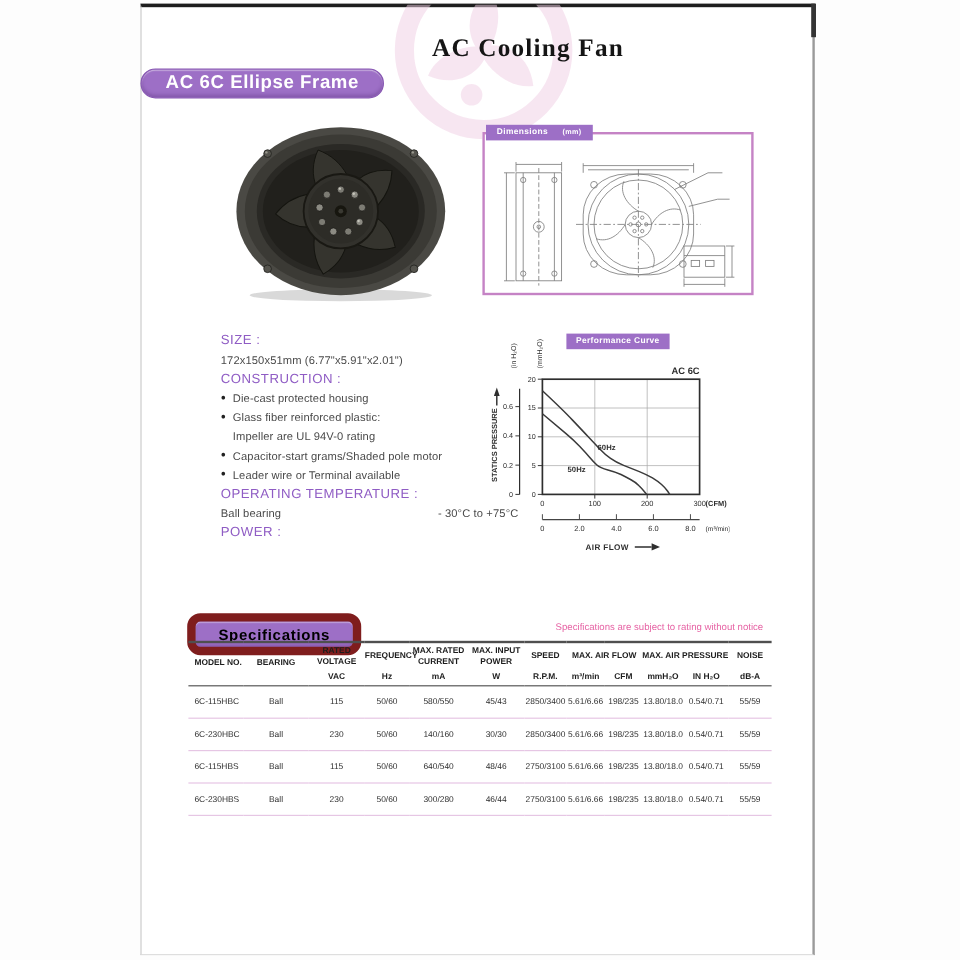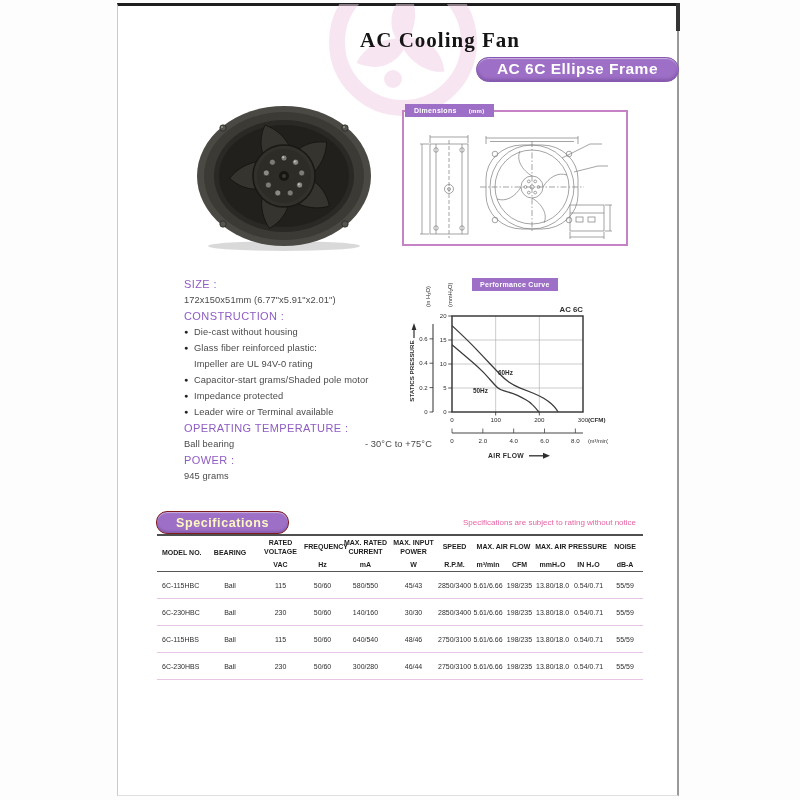--- a/index.html
+++ b/index.html
@@ -10,21 +10,21 @@
   .page{position:absolute;left:117px;top:3px;width:562px;height:793px;background:#fff;
         border-top:3px solid #1e1e1e;border-left:1px solid #cbcbcb;border-right:2px solid #9a9a9a;
         border-bottom:1px solid #dedede;box-sizing:border-box;}
   .corner-mark{position:absolute;left:676px;top:3px;width:4px;height:28px;background:#343434;}
 
   .watermark{position:absolute;left:298px;top:4px;width:210px;height:150px;opacity:.5;}
 
   .title{position:absolute;left:117px;top:28px;width:646px;text-align:center;
          font-family:"Liberation Serif",serif;font-weight:bold;font-size:21px;
          letter-spacing:1px;color:#151515;}
-  .badge-wrap{position:absolute;left:117px;top:57px;width:562px;text-align:right;}
+  .badge-wrap{position:absolute;left:117px;top:57px;width:562px;text-align:left;}
   .badge{display:inline-block;background:var(--accent);color:#fff;font-weight:bold;font-size:15.5px;
          letter-spacing:.5px;padding:2px 20px 3px;border-radius:14px;border:1px solid #8757b2;
          box-shadow:inset 0 -2px 3px rgba(60,20,90,.25), inset 0 1px 1px rgba(255,255,255,.5);}
 
   .fan-photo{position:absolute;left:193px;top:103px;width:182px;height:150px;}
 
   .dims-box{position:absolute;left:402px;top:110px;width:226px;height:136px;
             border:2px solid var(--pinkborder);box-sizing:border-box;background:#fff;}
   .dims-chip{position:absolute;left:405px;top:104px;height:13px;background:var(--accent);color:#fff;
              font-size:7px;font-weight:bold;display:flex;align-items:center;gap:12px;padding:0 9px;letter-spacing:.3px;}
@@ -37,23 +37,23 @@
   .cons-line{display:flex;}
   .blt{width:10px;font-size:7px;line-height:16px;color:#222;flex:none;}
   .temp-row{display:flex;justify-content:space-between;}
   .temp-row .rng{margin-left:16px;}
 
   .chart-chip{position:absolute;left:472px;top:278px;height:13px;background:var(--accent);color:#fff;
               font-size:7px;font-weight:bold;display:flex;align-items:center;padding:0 8px;letter-spacing:.3px;}
   #perf-chart{position:absolute;left:403px;top:274px;width:205px;height:192px;}
   #perf-chart text{font-family:"Liberation Sans",sans-serif;fill:#2e2e2e;}
 
-  .spec-pill{position:absolute;left:156px;top:511px;height:21px;background:var(--accent);color:#fef9c3;
+  .spec-pill{position:absolute;left:156px;top:511px;height:21px;background:var(--accent);color:#000000;
              font-weight:bold;font-size:12.5px;letter-spacing:.6px;padding:0 19px;border-radius:11px;
-             display:inline-flex;align-items:center;border:1px solid #7f1d1d;
+             display:inline-flex;align-items:center;border:7px solid #7f1d1d;
              box-shadow:inset 0 1px 1px rgba(255,255,255,.45), inset 0 -2px 2px rgba(60,20,90,.2);}
   .notice{position:absolute;left:157px;top:518px;width:479px;text-align:right;font-size:8px;color:var(--pink);}
 
   .spec-table{position:absolute;left:157px;top:534px;width:486px;border-collapse:collapse;
               table-layout:fixed;border-top:2px solid #4f4f4f;}
   .spec-table th{font-size:7px;font-weight:bold;color:#1d1d1d;text-align:center;vertical-align:middle;
                  padding:1px 0;line-height:1.25;}
   .spec-table tr.h1 th{height:21px;}
   .spec-table tr.h2 th{height:10px;}
   .spec-table tr.h2 th, .spec-table thead th[rowspan]{border-bottom:1.5px solid #575757;}
@@ -195,50 +195,45 @@
     <span class="mm">(mm)</span>
   </div>
 
   <div class="info">
     <div class="hd">SIZE :</div>
     <div>172x150x51mm (6.77"x5.91"x2.01")</div>
     <div class="hd">CONSTRUCTION :</div>
     <div id="cons-list">
         <div class="cons-line">
           <span class="blt">●</span>
-          <span>Die-cast without housing</span>
+          <span>Die-cast protected housing</span>
         </div>
         <div class="cons-line">
           <span class="blt">●</span>
           <span>Glass fiber reinforced plastic:</span>
         </div>
         <div class="cons-line">
           <span class="blt" style="visibility: hidden;">●</span>
           <span>Impeller are UL 94V-0 rating</span>
         </div>
         <div class="cons-line">
           <span class="blt">●</span>
           <span>Capacitor-start grams/Shaded pole motor</span>
-        </div>
-        <div class="cons-line">
-          <span class="blt">●</span>
-          <span>Impedance protected</span>
         </div>
         <div class="cons-line">
           <span class="blt">●</span>
           <span>Leader wire  or Terminal available</span>
         </div>
       </div>
     <div class="hd">OPERATING TEMPERATURE :</div>
     <div class="temp-row">
       <span>Ball bearing</span>
       <span class="rng">- 30°C to +75°C</span>
     </div>
     <div class="hd">POWER :</div>
-    <div>945 grams</div>
   </div>
 
   <svg id="perf-chart" viewBox="0 0 205 192">
       <line x1="92.66666666666666" y1="42" x2="92.66666666666666" y2="138" stroke="#a9a9a9" stroke-width="0.6"></line>
       <line x1="136.33333333333331" y1="42" x2="136.33333333333331" y2="138" stroke="#a9a9a9" stroke-width="0.6"></line>
       <line x1="49" y1="114" x2="180" y2="114" stroke="#a9a9a9" stroke-width="0.6"></line>
       <line x1="49" y1="90" x2="180" y2="90" stroke="#a9a9a9" stroke-width="0.6"></line>
       <line x1="49" y1="66" x2="180" y2="66" stroke="#a9a9a9" stroke-width="0.6"></line>
       <rect x="49" y="42" width="131" height="96" fill="none" stroke="#2e2e2e" stroke-width="1.4"></rect>
       <path d="M49.0,51.6 Q66.5,67.9 74.1,76.1 Q81.8,84.2 87.2,90.0 Q92.7,95.8 97.0,100.3 Q101.4,104.9 105.8,108.0 Q110.1,111.1 116.7,113.8 Q123.2,116.4 129.8,119.0 Q136.3,121.7 140.7,124.3 Q145.1,127.0 148.3,129.8 Q151.6,132.7 153.4,135.4 L155.1,138.0" fill="none" stroke="#3a3a3a" stroke-width="1.25"></path>

